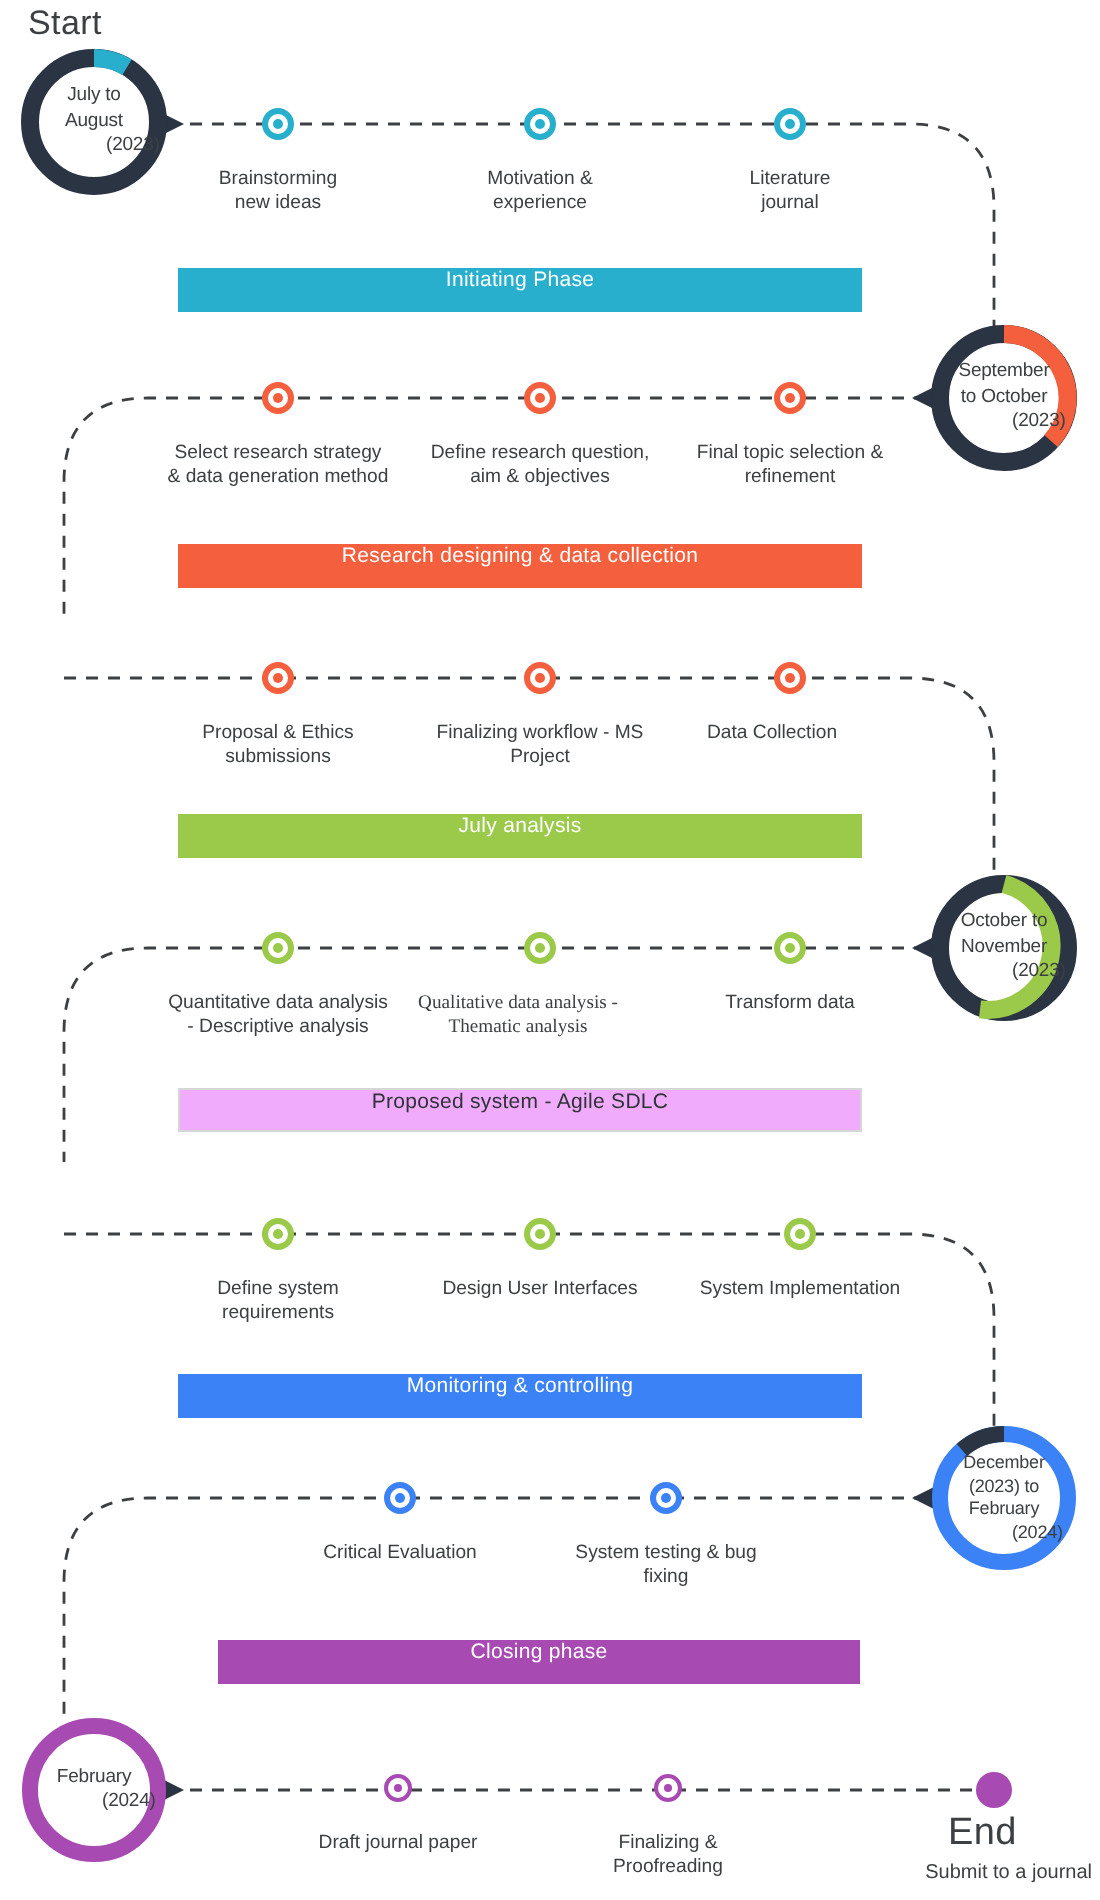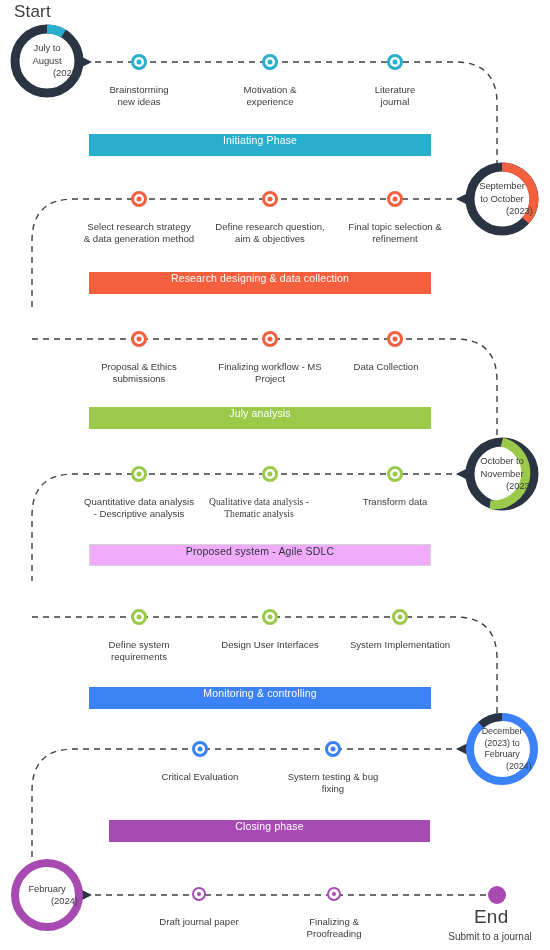--- a/index.html
+++ b/index.html
@@ -75,21 +75,21 @@
   .biglabel{
     position:absolute;
     font-size:17px;
     color:#3d4043;
     letter-spacing:0.2px;
   }
   .sublabel{
     position:absolute;
     font-size:10px;
     color:#3d4043;
-    text-align:center;
+    text-align:right;
   }
 </style>
 </head>
 <body>
 
 <div id="canvas">
 
   <svg class="layer-svg" viewBox="0 0 550 950">
     <g fill="none" stroke="#3d4043" stroke-width="1.4" stroke-dasharray="6,5" stroke-linecap="butt">
 

